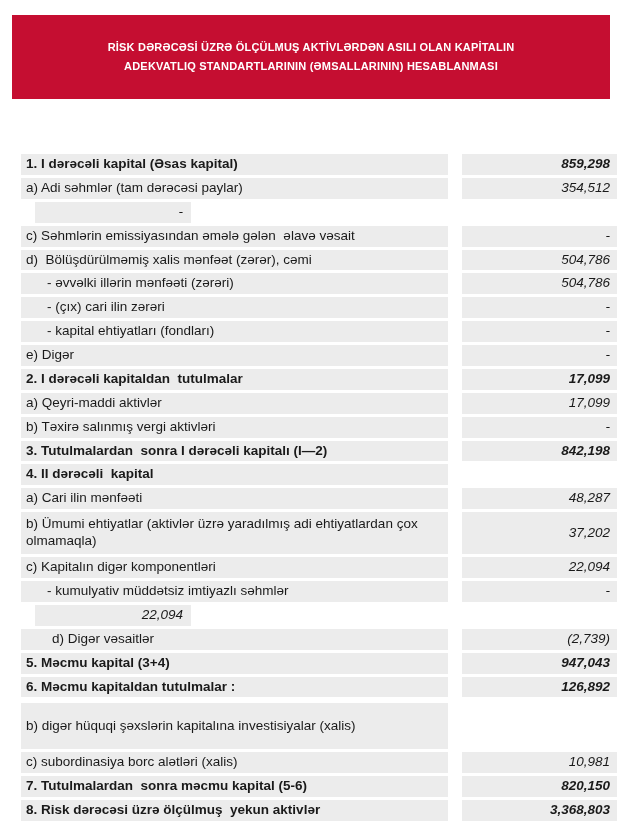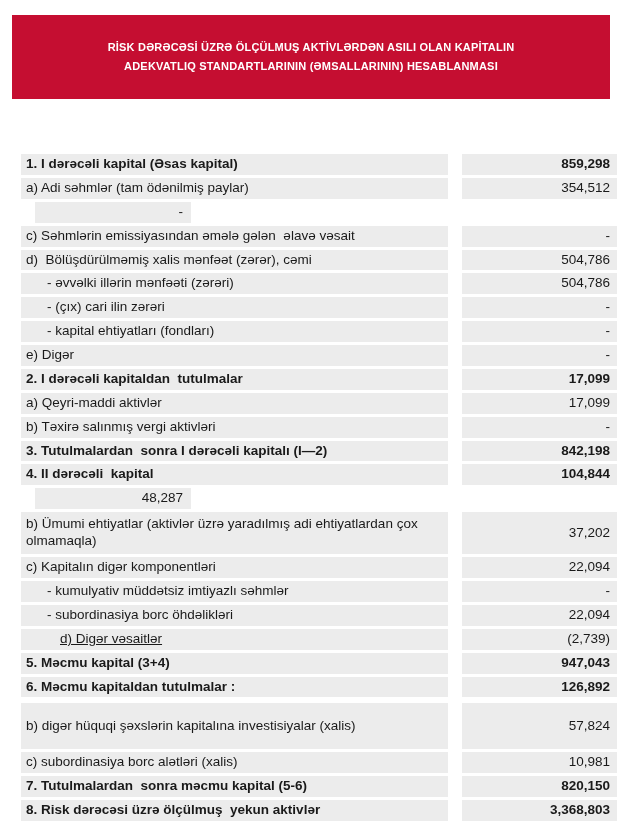--- a/index.html
+++ b/index.html
@@ -68,54 +68,54 @@
     background: transparent;
   }
   .cell.value {
     width: 156px;
     padding: 2px 8px 2px 12px;
     display: flex;
     align-items: center;
     justify-content: flex-end;
     text-align: right;
     min-height: 20px;
+    font-style: italic;
   }
   .row.bold .cell {
     font-weight: 700;
   }
   .row.two .cell {
     min-height: 42px;
   }
   .row.tall .cell {
     min-height: 46px;
   }
   .row.ind1 .cell.label {
     padding-left: 26px;
   }
   .row.ind2 .cell.label {
-    padding-left: 39px;
-    text-decoration: underline;
+    padding-left: 31px;
   }
 </style>
 </head>
 <body>
 
 <div class="page">
   <div class="banner">
     <div class="title-line">RİSK DƏRƏCƏSİ ÜZRƏ ÖLÇÜLMUŞ AKTİVLƏRDƏN ASILI OLAN KAPİTALIN</div>
     <div class="title-line">ADEKVATLIQ STANDARTLARININ (ƏMSALLARININ) HESABLANMASI</div>
   </div>
   <div class="tbl">
       <div class="row bold">
         <div class="cell label">1. I dərəcəli kapital (Əsas kapital)</div>
         <div class="gutter"></div>
         <div class="cell value">859,298</div>
       </div>
       <div class="row">
-        <div class="cell label">a) Adi səhmlər (tam ödənilmiş paylar)</div>
+        <div class="cell label">a) Adi səhmlər (tam dərəcəsi paylar)</div>
         <div class="gutter"></div>
         <div class="cell value">354,512</div>
       </div>
       <div class="row">
         <div class="gutter"></div>
         <div class="cell value">-</div>
       </div>
       <div class="row">
         <div class="cell label">c) Səhmlərin emissiyasından əmələ gələn &nbsp;əlavə vəsait</div>
         <div class="gutter"></div>
@@ -162,43 +162,42 @@
         <div class="cell value">-</div>
       </div>
       <div class="row bold">
         <div class="cell label">3. Tutulmalardan &nbsp;sonra I dərəcəli kapitalı (I—2)</div>
         <div class="gutter"></div>
         <div class="cell value">842,198</div>
       </div>
       <div class="row bold">
         <div class="cell label">4. II dərəcəli &nbsp;kapital</div>
         <div class="gutter"></div>
-        <div class="cell value">104,844</div>
-      </div>
-      <div class="row">
+      </div>
+      <div class="row">
+        <div class="cell label">a) Cari ilin mənfəəti</div>
         <div class="gutter"></div>
         <div class="cell value">48,287</div>
       </div>
       <div class="row two">
         <div class="cell label">b) Ümumi ehtiyatlar (aktivlər üzrə yaradılmış adi ehtiyatlardan çox olmamaqla)</div>
         <div class="gutter"></div>
         <div class="cell value">37,202</div>
       </div>
       <div class="row">
         <div class="cell label">c) Kapitalın digər komponentləri</div>
         <div class="gutter"></div>
         <div class="cell value">22,094</div>
       </div>
       <div class="row ind1">
         <div class="cell label">- kumulyativ müddətsiz imtiyazlı səhmlər</div>
         <div class="gutter"></div>
         <div class="cell value">-</div>
       </div>
       <div class="row ind1">
-        <div class="cell label">- subordinasiya borc öhdəlikləri</div>
         <div class="gutter"></div>
         <div class="cell value">22,094</div>
       </div>
       <div class="row ind2">
         <div class="cell label">d) Digər vəsaitlər</div>
         <div class="gutter"></div>
         <div class="cell value">(2,739)</div>
       </div>
       <div class="row bold">
         <div class="cell label">5. Məcmu kapital (3+4)</div>
@@ -209,21 +208,20 @@
         <div class="cell label">6. Məcmu kapitaldan tutulmalar :</div>
         <div class="gutter"></div>
         <div class="cell value">126,892</div>
       </div>
       <div class="row tall">
         <div class="gutter"></div>
       </div>
       <div class="row tall">
         <div class="cell label">b) digər hüquqi şəxslərin kapitalına investisiyalar (xalis)</div>
         <div class="gutter"></div>
-        <div class="cell value">57,824</div>
       </div>
       <div class="row">
         <div class="cell label">c) subordinasiya borc alətləri (xalis)</div>
         <div class="gutter"></div>
         <div class="cell value">10,981</div>
       </div>
       <div class="row bold">
         <div class="cell label">7. Tutulmalardan &nbsp;sonra məcmu kapital (5-6)</div>
         <div class="gutter"></div>
         <div class="cell value">820,150</div>

